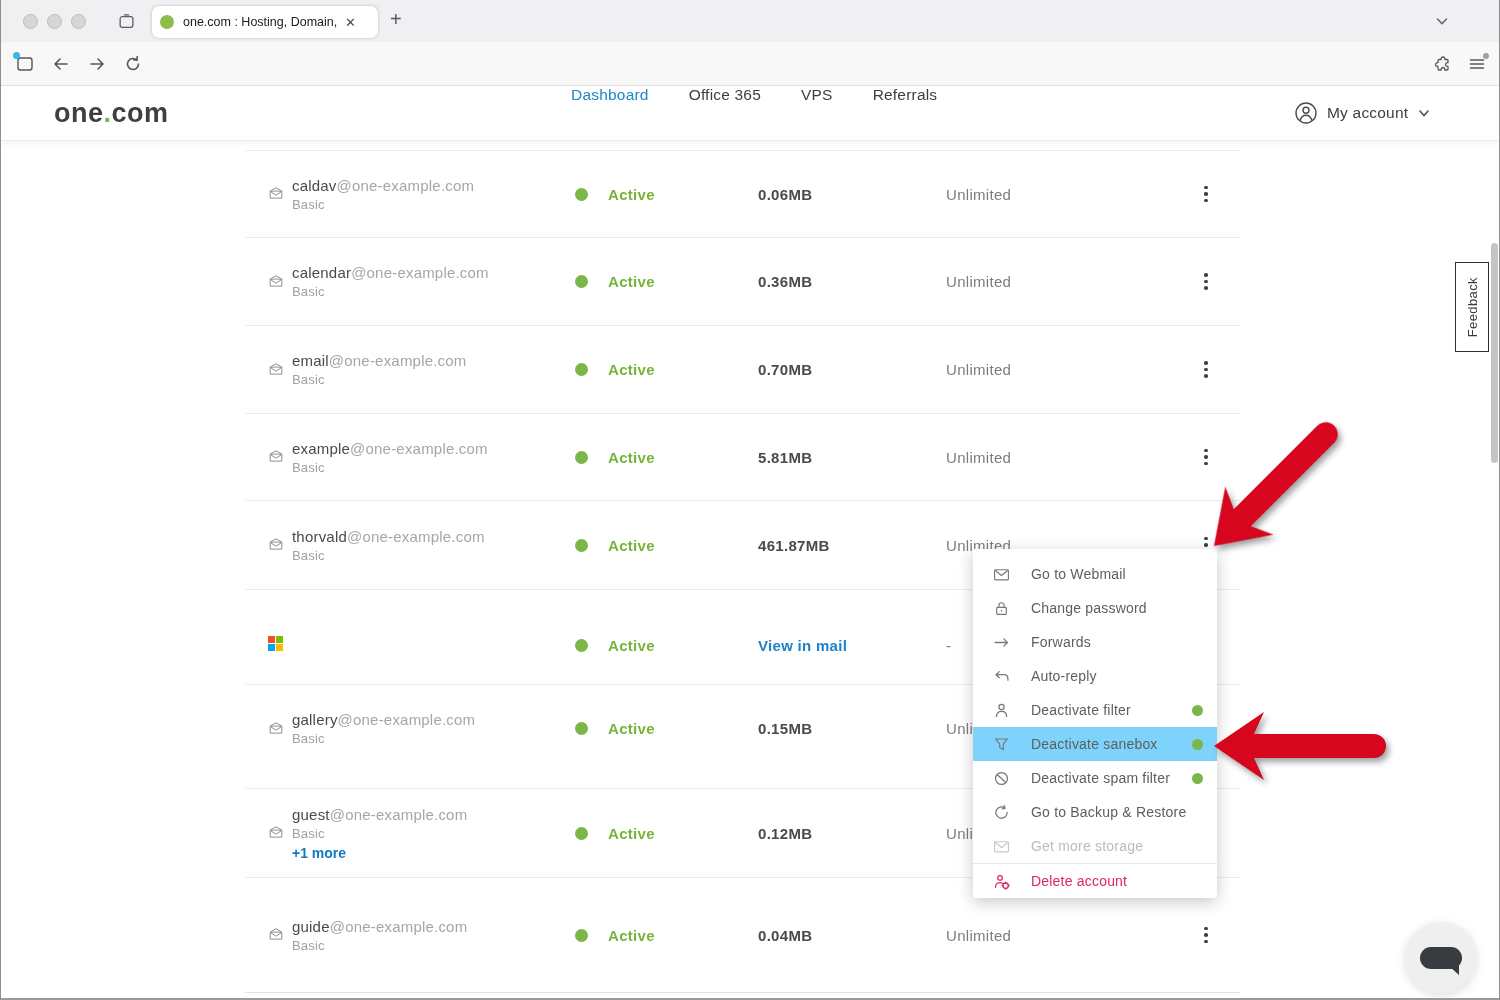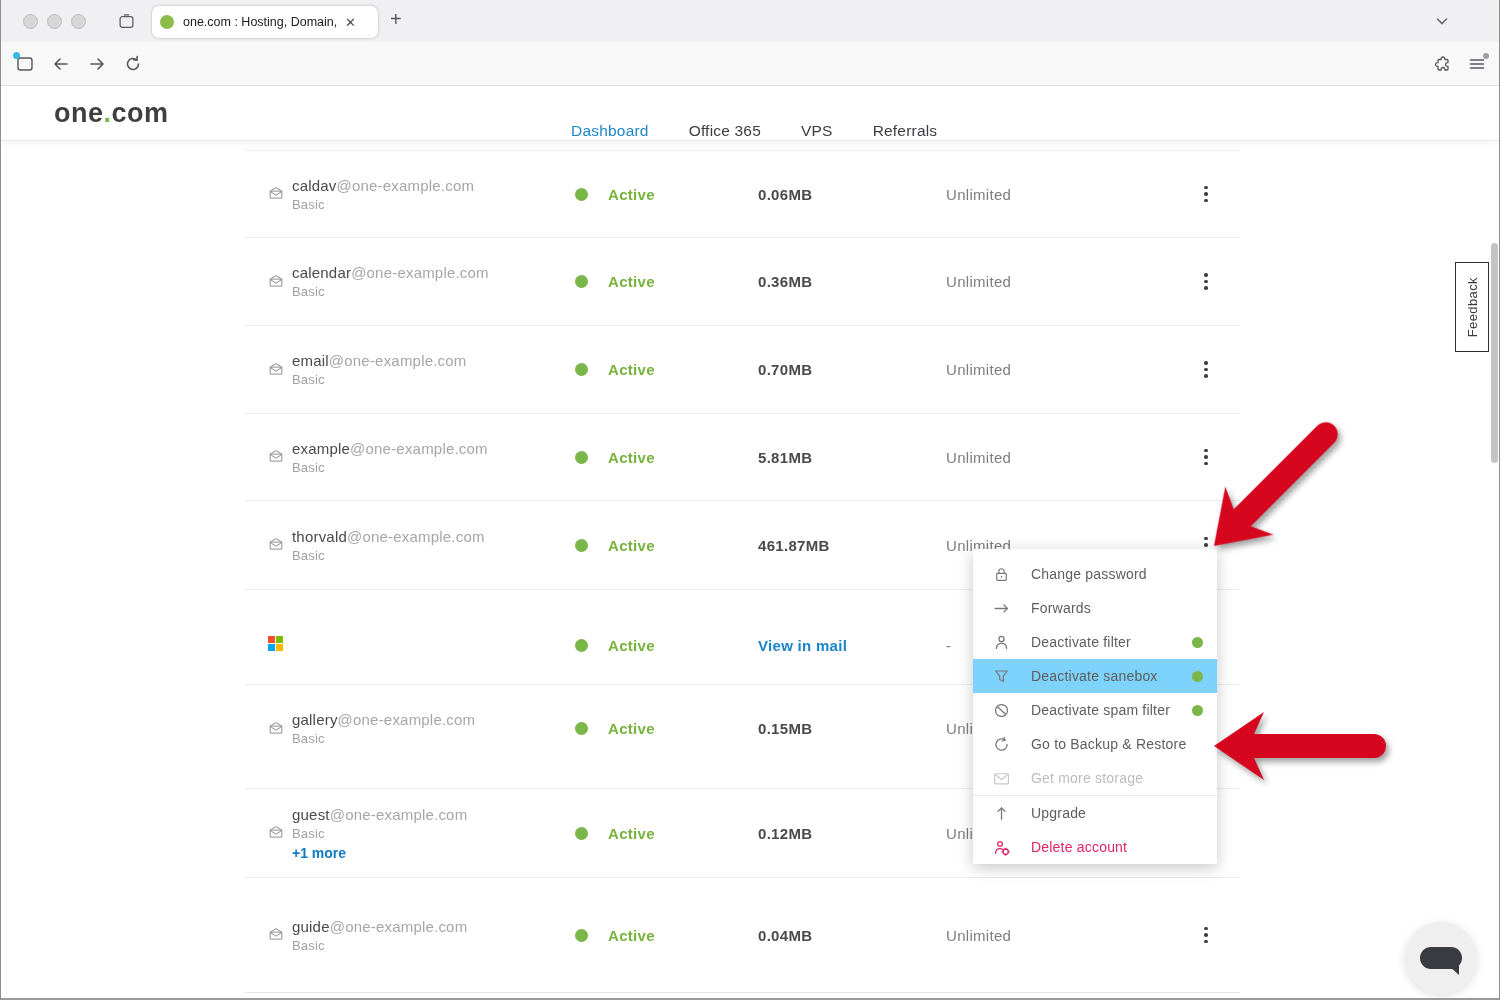--- a/index.html
+++ b/index.html
@@ -38,21 +38,21 @@
                box-shadow:0 0 2px rgba(0,0,0,.35); margin-right:10px; flex:0 0 auto;}
   .star { width:18px; height:18px; color:#56565f; margin-right:4px; flex:0 0 auto;}
   .puzzle { left:1434px; } .hmenu { left:1468px; }
   .hmenu .updot { position:absolute; right:-3px; top:-2px; width:6px; height:6px; border-radius:50%; background:#9aa0a6; }
 
   
   .site-header { position:absolute; left:1px; top:86px; width:1498px; height:54px; background:#fff;
                  box-shadow:0 1px 0 #ececec, 0 4px 7px rgba(0,0,0,.045); z-index:4; }
   .logo { position:absolute; left:53px; top:12px; font-size:27px; font-weight:700; color:#3f3f42; letter-spacing:.5px; }
   .logo .dot { color:#7ab648; }
-  .mainnav { position:absolute; left:570px; top:0; height:54px; display:flex; align-items:flex-end; gap:40px; }
+  .mainnav { position:absolute; left:570px; top:0; height:54px; display:flex; align-items:flex-start; gap:40px; }
   .navlink { font-size:15.5px; color:#3d3d44; letter-spacing:.2px; cursor:pointer; white-space:nowrap; }
   .navlink.active { color:#1e87c8; }
   .account { position:absolute; left:1293px; top:0; height:54px; display:flex; align-items:center; gap:9px; cursor:pointer; }
   .account .label { font-size:15.5px; color:#3d3d44; letter-spacing:.2px; }
   .account svg { color:#4a4a4e; }
 
   
   .row { position:absolute; left:245px; width:995px; border-top:1px solid #ececec;
          display:flex; align-items:center; background:#fff0; }
   .row.last { border-bottom:1px solid #e4e4e4; }
@@ -201,20 +201,31 @@
 </div>
 
 <div class="site-header">
   <div class="logo"><span>one</span><span class="dot">.</span><span>com</span></div>
   <div class="mainnav">
     <span class="navlink active">Dashboard</span>
     <span class="navlink">Office 365</span>
     <span class="navlink">VPS</span>
     <span class="navlink">Referrals</span>
   </div>
+  <div class="account">
+    <svg viewBox="0 0 24 24" width="24" height="24" fill="none" stroke="currentColor" stroke-width="1.4" stroke-linecap="round">
+      <circle cx="12" cy="12" r="10"></circle>
+        <circle cx="12" cy="9.3" r="3"></circle>
+        <path d="M6.2 19 c1.2-3.4 3.2-4.8 5.8-4.8 s4.6 1.4 5.8 4.8"></path>
+      </svg>
+    <span class="label">My account</span>
+    <svg viewBox="0 0 14 14" width="14" height="14" fill="none" stroke="currentColor" stroke-width="1.5" stroke-linecap="round">
+      <path d="M3 5 L7 9.5 L11 5"></path>
+      </svg>
+  </div>
 </div>
 
 <div id="accounts-table">
     <div class="row" style="top: 150px; height: 87px;">
     <span class="c-icon"><svg viewBox="0 0 16 16" width="16" height="16" fill="none" stroke="currentColor" stroke-width="1" stroke-linejoin="round">
           <path d="M2.2 6.1 L8 2.7 L13.8 6.1"></path>
           <rect x="2.2" y="6.1" width="11.6" height="7"></rect>
           <path d="M2.2 6.4 L8 10.2 L13.8 6.4"></path>
         </svg></span>
     <div class="c-name">
@@ -442,33 +453,49 @@
         <i></i>
         <i></i>
         <i></i>
       </div>
   </div>
   </div>
 
 <div class="ctx-menu" id="ctx-menu">
     <div class="mi">
     <span class="mi-icon"><svg viewBox="0 0 16 16" width="17" height="17" fill="none" stroke="currentColor" stroke-width="1.1" stroke-linejoin="round">
+          <rect x="1.5" y="3.5" width="13" height="9.5" rx="0.8"></rect>
+          <path d="M2.2 4.3 L8 9 L13.8 4.3"></path>
+        </svg></span>
+    <span class="mi-label">Go to Webmail</span>
+
+  </div>
+    <div class="mi">
+    <span class="mi-icon"><svg viewBox="0 0 16 16" width="17" height="17" fill="none" stroke="currentColor" stroke-width="1.1" stroke-linejoin="round">
           <rect x="3.5" y="7" width="9" height="6.5" rx="0.8"></rect>
           <path d="M5.5 7 V5.1 a2.5 2.5 0 0 1 5 0 V7"></path>
           <line x1="8" y1="9.4" x2="8" y2="11"></line>
         </svg></span>
     <span class="mi-label">Change password</span>
 
   </div>
     <div class="mi">
     <span class="mi-icon"><svg viewBox="0 0 16 16" width="17" height="17" fill="none" stroke="currentColor" stroke-width="1.2" stroke-linecap="round" stroke-linejoin="round">
           <path d="M2 8 H13.5"></path>
           <path d="M10.2 4.6 L13.5 8 L10.2 11.4"></path>
         </svg></span>
     <span class="mi-label">Forwards</span>
+
+  </div>
+    <div class="mi">
+    <span class="mi-icon"><svg viewBox="0 0 16 16" width="17" height="17" fill="none" stroke="currentColor" stroke-width="1.2" stroke-linecap="round" stroke-linejoin="round">
+          <path d="M14 11.5 V9.5 a3.2 3.2 0 0 0 -3.2 -3.2 H3"></path>
+          <path d="M5.8 3.4 L3 6.3 L5.8 9.2"></path>
+        </svg></span>
+    <span class="mi-label">Auto-reply</span>
 
   </div>
     <div class="mi">
     <span class="mi-icon"><svg viewBox="0 0 16 16" width="17" height="17" fill="none" stroke="currentColor" stroke-width="1.2" stroke-linecap="round">
           <circle cx="8" cy="4.7" r="2.4"></circle>
           <path d="M3.2 13.6 c0-3.1 2.1-4.7 4.8-4.7 s4.8 1.6 4.8 4.7"></path>
         </svg></span>
     <span class="mi-label">Deactivate filter</span>
     <span class="gdot"></span>
   </div>
@@ -497,28 +524,20 @@
   </div>
     <div class="mi disabled">
     <span class="mi-icon"><svg viewBox="0 0 16 16" width="17" height="17" fill="none" stroke="currentColor" stroke-width="1.1" stroke-linejoin="round">
           <rect x="1.5" y="3.5" width="13" height="9.5" rx="0.8"></rect>
           <path d="M2.2 4.3 L8 9 L13.8 4.3"></path>
         </svg></span>
     <span class="mi-label">Get more storage</span>
 
   </div>
     <div class="menu-divider"></div>
-    <div class="mi">
-    <span class="mi-icon"><svg viewBox="0 0 16 16" width="17" height="17" fill="none" stroke="currentColor" stroke-width="1.2" stroke-linecap="round" stroke-linejoin="round">
-          <path d="M8 13.5 V2.8"></path>
-          <path d="M4.6 6 L8 2.8 L11.4 6"></path>
-        </svg></span>
-    <span class="mi-label">Upgrade</span>
-
-  </div>
     <div class="mi danger">
     <span class="mi-icon"><svg viewBox="0 0 16 16" width="17" height="17" fill="none" stroke="currentColor" stroke-width="1.2" stroke-linecap="round">
           <circle cx="6.6" cy="4.6" r="2.2"></circle>
           <path d="M2.4 13.4 c0-2.9 1.9-4.3 4.2-4.3 c1 0 1.9 .3 2.6 .8"></path>
           <circle cx="11.9" cy="11.9" r="2.5"></circle>
           <line x1="11.9" y1="9.4" x2="11.9" y2="8.6"></line>
           <line x1="11.9" y1="14.4" x2="11.9" y2="15.2"></line>
           <line x1="9.4" y1="11.9" x2="8.6" y2="11.9"></line>
           <line x1="14.4" y1="11.9" x2="15.2" y2="11.9"></line>
         </svg></span>

